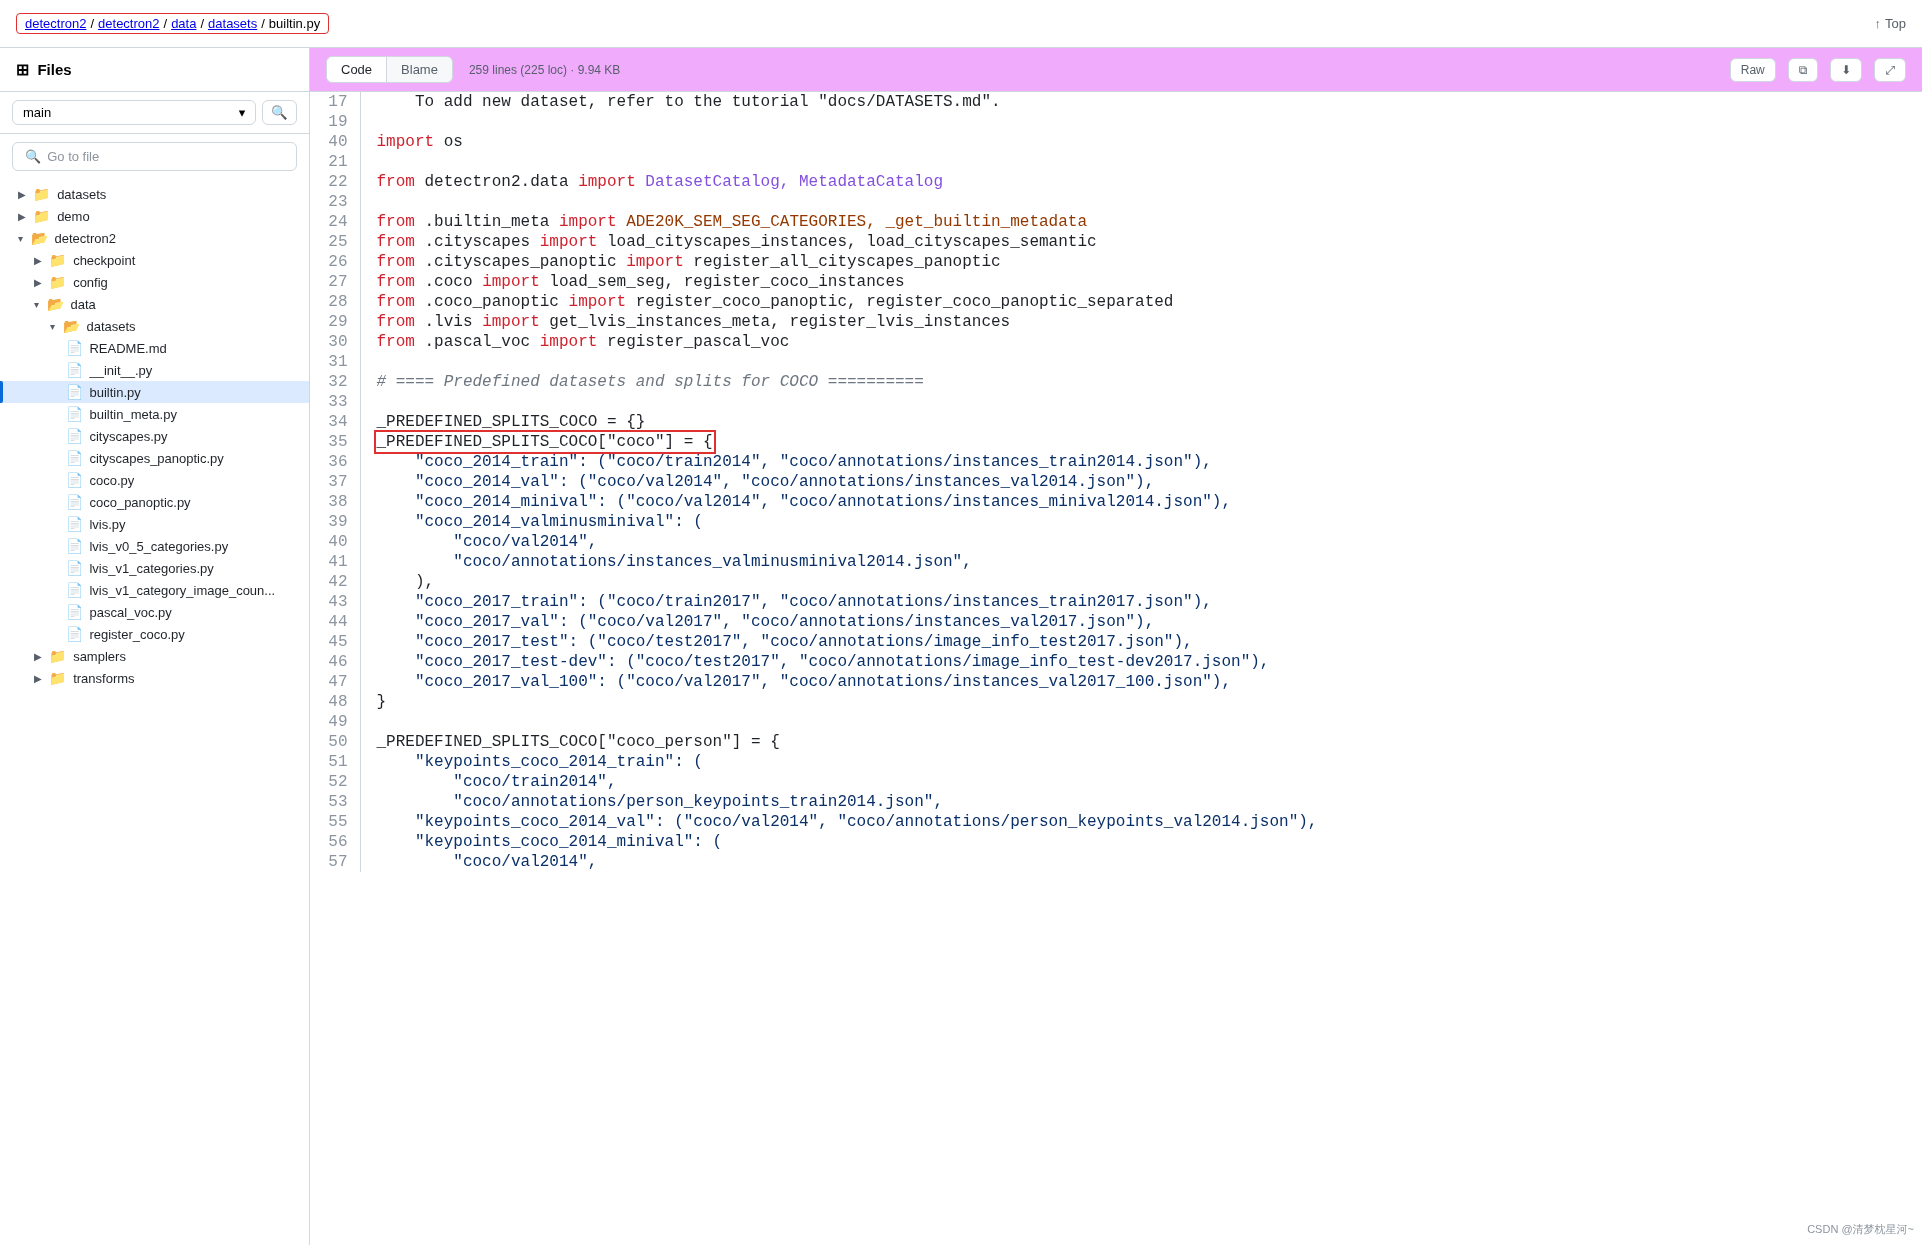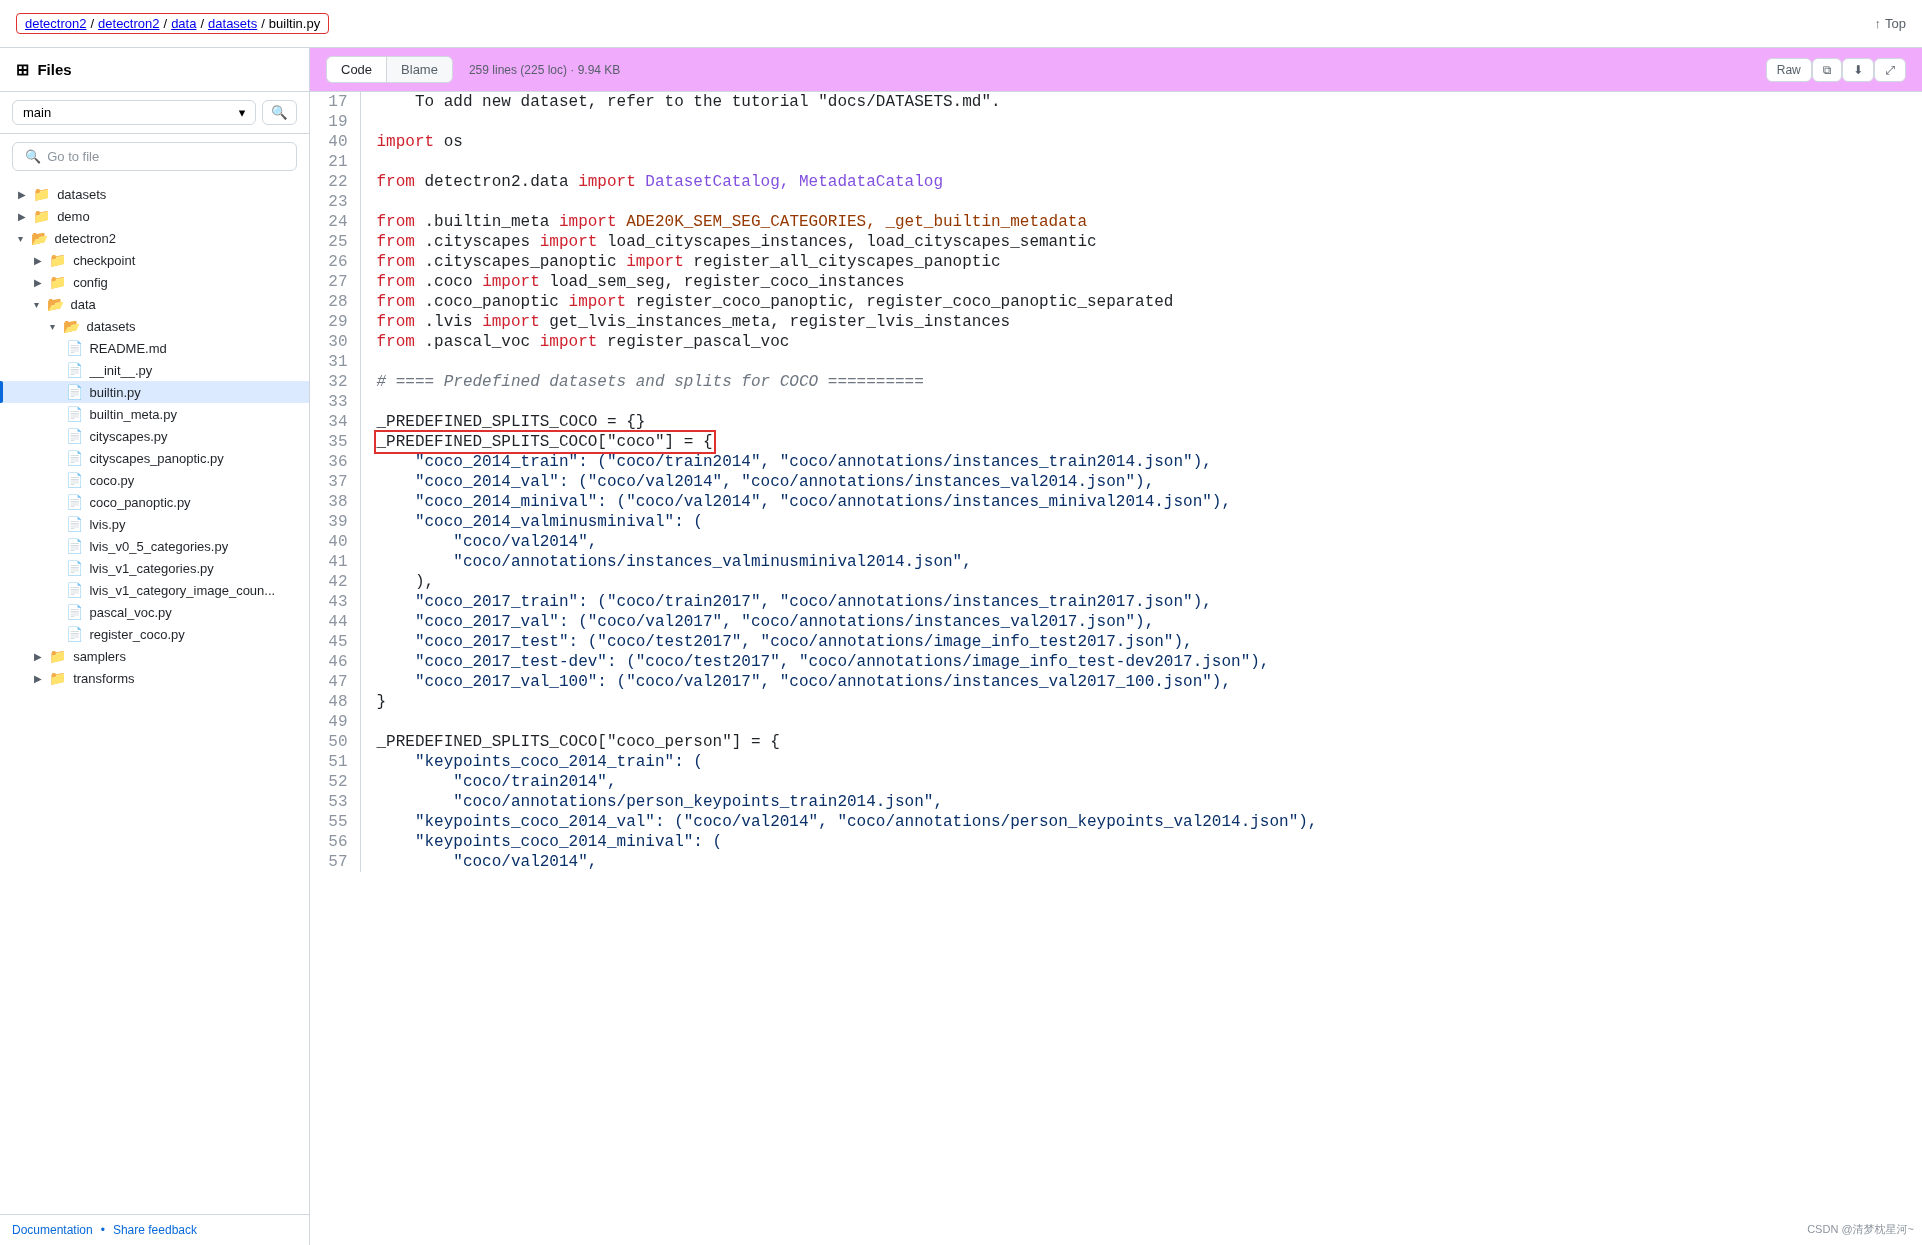--- a/index.html
+++ b/index.html
@@ -78,21 +78,21 @@
     }
     .code-tabs { display: flex; gap: 0; }
     .code-tab {
       padding: 5px 14px; font-size: 13px; cursor: pointer; border: 1px solid #d0d7de;
       background: #f6f8fa; color: #57606a;
     }
     .code-tab:first-child { border-radius: 6px 0 0 6px; border-right: none; }
     .code-tab:last-child { border-radius: 0 6px 6px 0; }
     .code-tab.active { background: #fff; color: #1f2328; font-weight: 500; }
     .file-meta { font-size: 12px; color: #57606a; }
-    .code-actions { display: flex; gap: 0; align-items: center; }
+    .code-actions { display: flex; gap: 12px; align-items: center; }
     .code-btn {
       border: 1px solid #d0d7de; border-radius: 6px; padding: 4px 10px;
       background: #fff; cursor: pointer; font-size: 12px; color: #57606a;
     }
 
     
     .code-content { overflow: auto; flex: 1; }
     table.code-table { border-collapse: collapse; width: 100%; font-family: 'SFMono-Regular', Consolas, 'Liberation Mono', Menlo, monospace; font-size: 16px; }
     table.code-table tr { line-height: 20px; }
     .line-num {
@@ -298,25 +298,20 @@
       </div>
 
       <div class="tree-item">
         <span class="indent" style="width:16px"></span>
         <span class="chevron">▶</span>
         <span class="icon folder-icon">📁</span>
         <span>transforms</span>
       </div>
     </div>
 
-    <div class="sidebar-footer">
-      <a href="#">Documentation</a>
-      <span>•</span>
-      <a href="#">Share feedback</a>
-    </div>
   </div>
 
   <div class="code-area">
     <div class="code-toolbar">
       <div style="display:flex;align-items:center;gap:16px;">
         <div class="code-tabs">
           <button class="code-tab active">Code</button>
           <button class="code-tab">Blame</button>
         </div>
         <span class="file-meta">259 lines (225 loc) · 9.94 KB</span>

